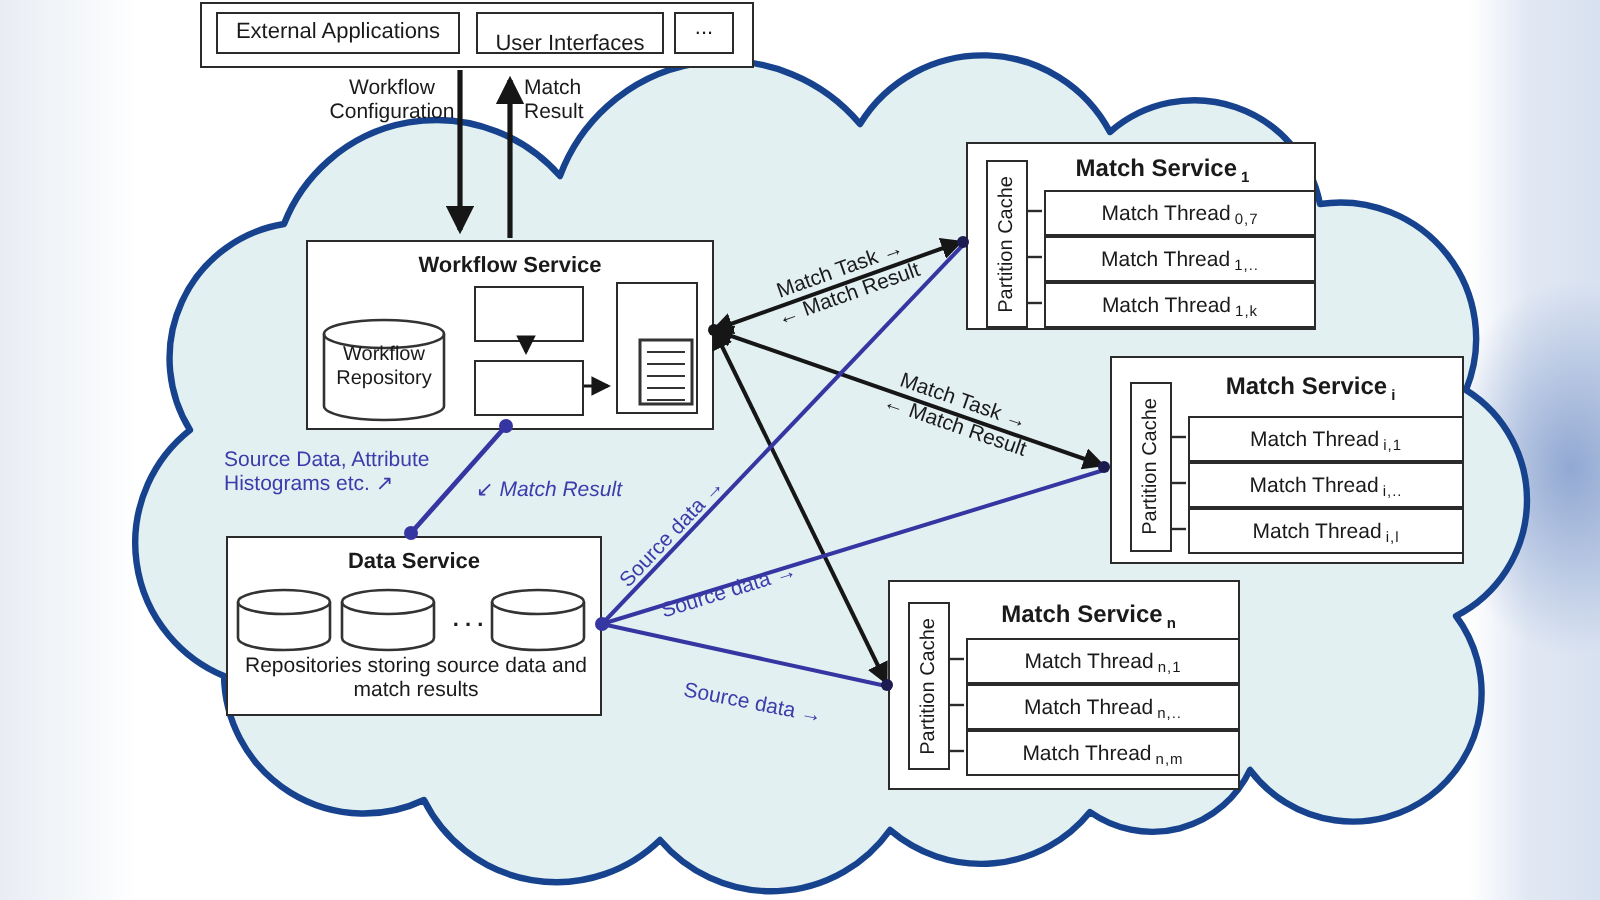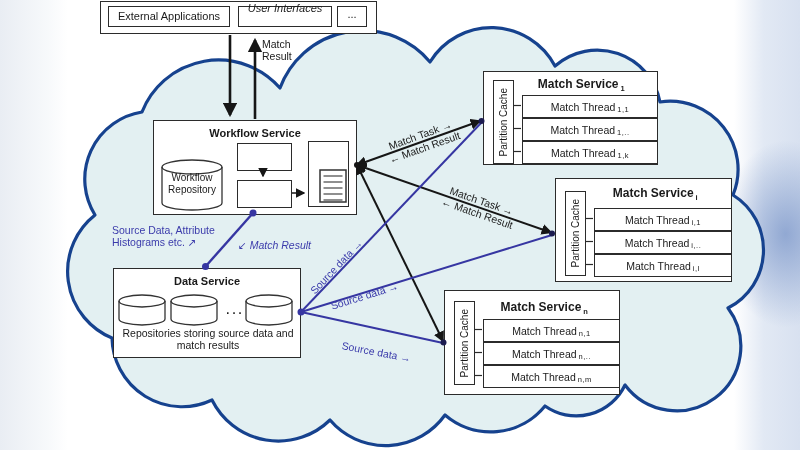--- a/index.html
+++ b/index.html
@@ -83,21 +83,21 @@
 
   <div class="box" style="left:483px;top:71px;width:175px;height:94px;padding-left:36px;">
     <div class="in title c" style="left:30px;top:5px;width:135px;font-size:12px;">
       <span>Match Service</span><span class="sub bold">1</span>
     </div>
     <div class="pc" style="left:9px;top:8px;width:21px;height:84px;">
       <span>Partition Cache</span>
     </div>
     <div class="row" style="left:38px;top:23px;width:136px;height:23px;">
       <span>Match Thread</span>
-        <span class="sub">1,1</span>
+        <span class="sub">0,7</span>
     </div>
     <div class="row" style="left:38px;top:46px;width:136px;height:23px;">
       <span>Match Thread</span>
         <span class="sub">1,..</span>
     </div>
     <div class="row" style="left:38px;top:69px;width:136px;height:23px;">
       <span>Match Thread</span>
         <span class="sub">1,k</span>
     </div>
   </div>
@@ -221,23 +221,24 @@
       <circle cx="481.5" cy="121" r="3" fill="#1c1c50"></circle>
       <circle cx="552" cy="233.5" r="3" fill="#1c1c50"></circle>
       <circle cx="443.5" cy="342.5" r="3" fill="#1c1c50"></circle>
       <circle cx="301" cy="312" r="3.5" fill="#3636a2"></circle>
       <circle cx="253" cy="213" r="3.5" fill="#3636a2"></circle>
       <circle cx="205.5" cy="266.5" r="3.5" fill="#3636a2"></circle>
     </g>
   </svg>
 
   <div class="lbl t11 c" style="left:108px;top:10px;width:122px;">External Applications</div>
-  <div class="lbl t11 c" style="left:238px;top:2px;width:94px;font-style:italic;">User Interfaces</div>
+  <div class="lbl t11 c" style="left:238px;top:16px;width:94px;">User Interfaces</div>
   <div class="lbl t11 c" style="left:337px;top:8px;width:30px;">...</div>
 
+  <div class="lbl t105 c" style="left:164px;top:38px;width:64px;">Workflow Configuration</div>
   <div class="lbl t105" style="left:262px;top:38px;width:42px;">Match Result</div>
 
   <div class="lbl t10 c" style="left:156px;top:172px;width:72px;">Workflow Repository</div>
 
   <div class="lbl t105 blue" style="left:112px;top:224px;width:120px;">Source Data, Attribute Histograms etc. ↗</div>
   <div class="lbl t105 blue" style="left:238px;top:239px;white-space:nowrap;font-style:italic;">↙ Match Result</div>
 
   <div class="pair" style="left:357px;top:152px;width:125px;transform:rotate(-19.7deg);">
     <div style="padding-left:14px;">Match Task →</div>
     <div style="padding-left:14px;">← Match Result</div>

